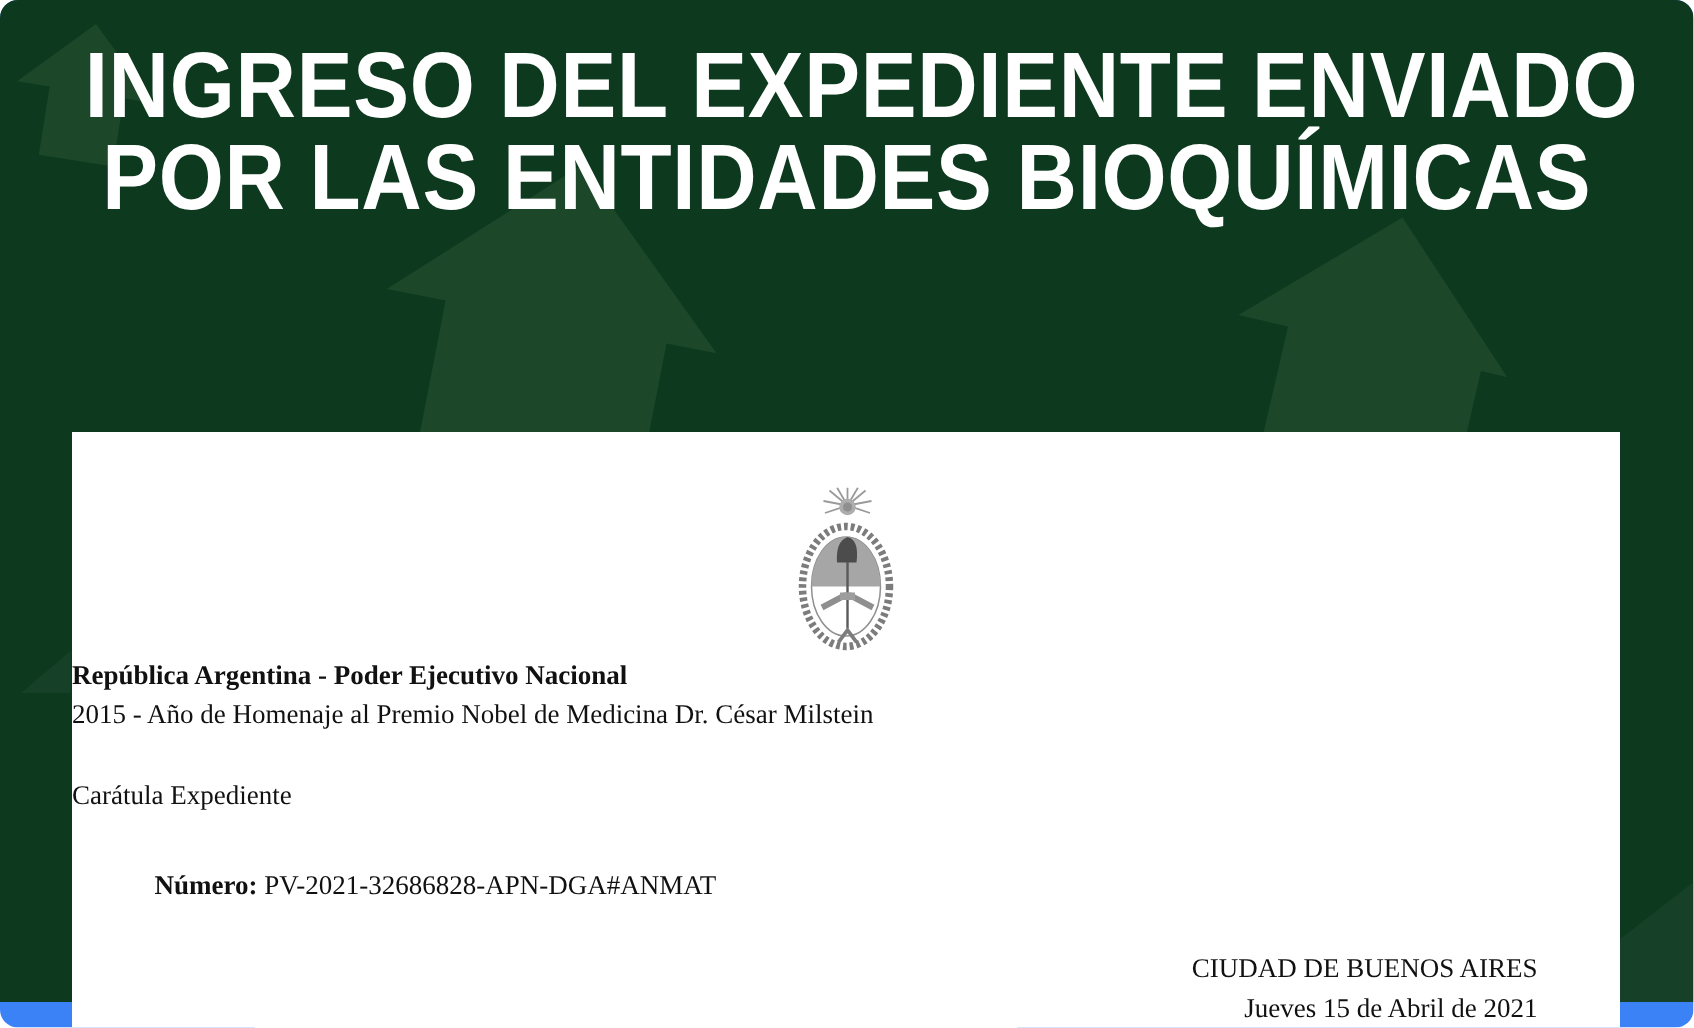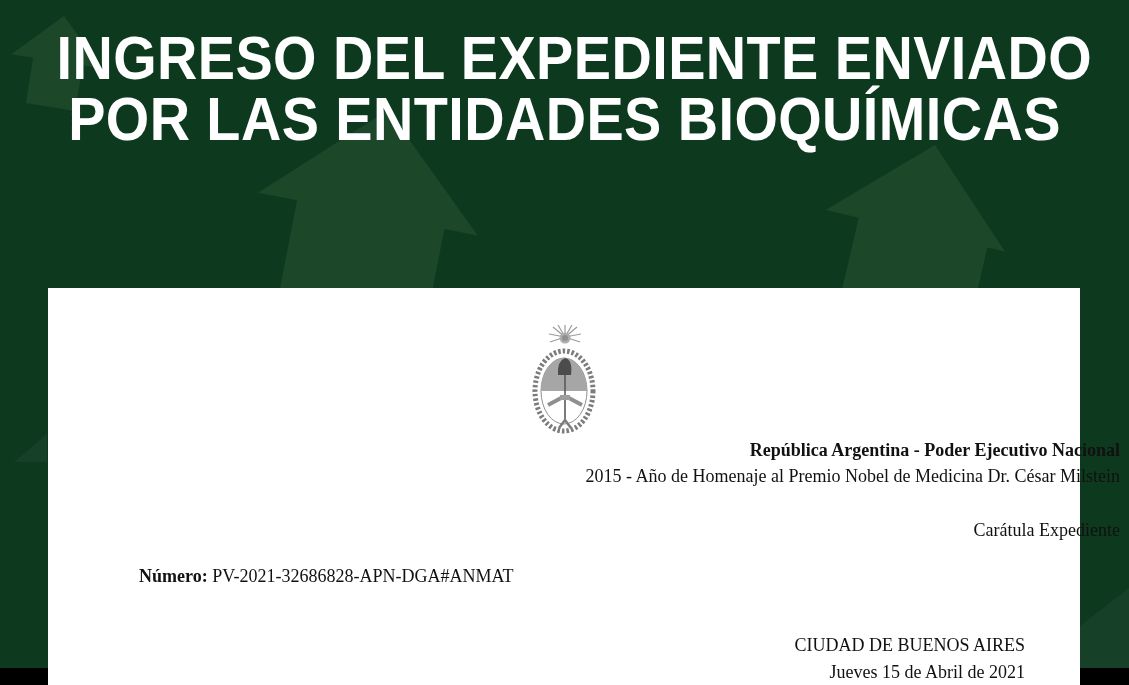--- a/index.html
+++ b/index.html
@@ -3,22 +3,23 @@
 <meta charset="utf-8">
 <style>
   * { margin: 0; padding: 0; box-sizing: border-box; }
   html, body { width: 1129px; height: 685px; }
   body { font-family: "Liberation Sans", sans-serif; overflow: hidden; }
 
   .stage {
     position: relative;
     width: 1129px;
     height: 685px;
-    background: #000000;
+    background: #3b82f6;
     overflow: hidden;
+    border-radius: 12px;
   }
 
   .green-bg {
     position: absolute;
     left: 0; top: 0;
     width: 1129px; height: 668px;
     background: #0d3a1f;
   }
 
   .deco-arrows {
@@ -56,33 +57,31 @@
   .crest {
     position: absolute;
     left: 467px; top: 37px;
     width: 100px; height: 112px;
   }
 
   .doc-center-line {
     position: absolute;
     left: 0;
     width: 100%;
-    text-align: right;
+    text-align: left;
     line-height: 22px;
-    margin-left: 40px;
   }
   .org-line   { top: 151px; font-weight: 700; }
   .year-line  { top: 177px; }
   .doc-type   { top: 231px; font-weight: 400; }
 
   .numero-line {
     position: absolute;
-    left: 55px; top: 277px;
+    left: 55px; top: 291px;
     line-height: 22px;
-    margin-left: 36px;
   }
   .numero-label { font-weight: 700; }
   .numero-value { font-weight: 400; }
 
   .right-line {
     position: absolute;
     right: 55px;
     text-align: right;
     line-height: 22px;
   }

